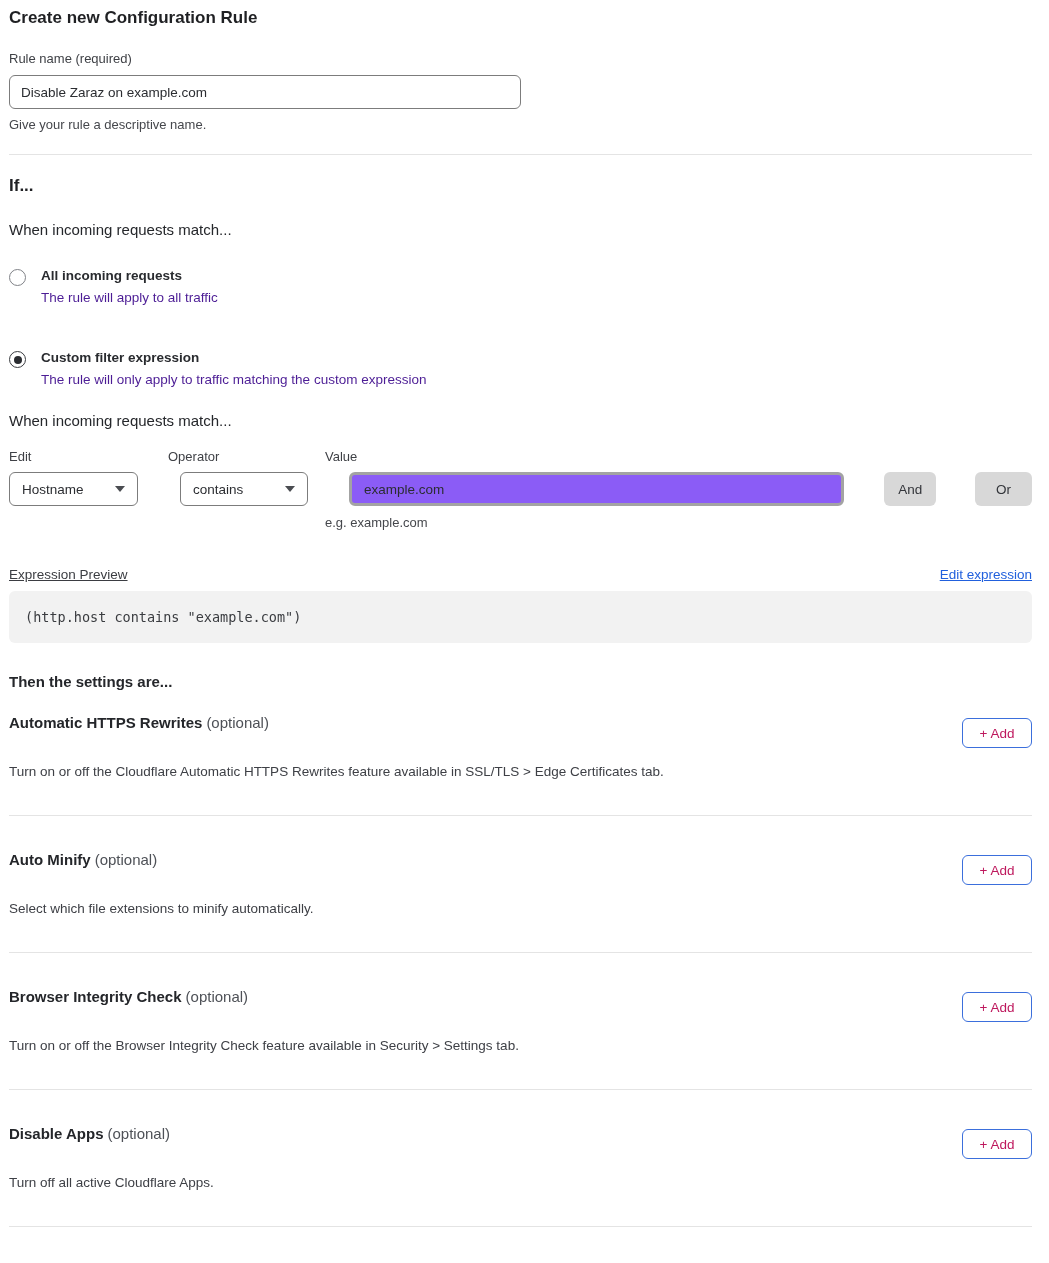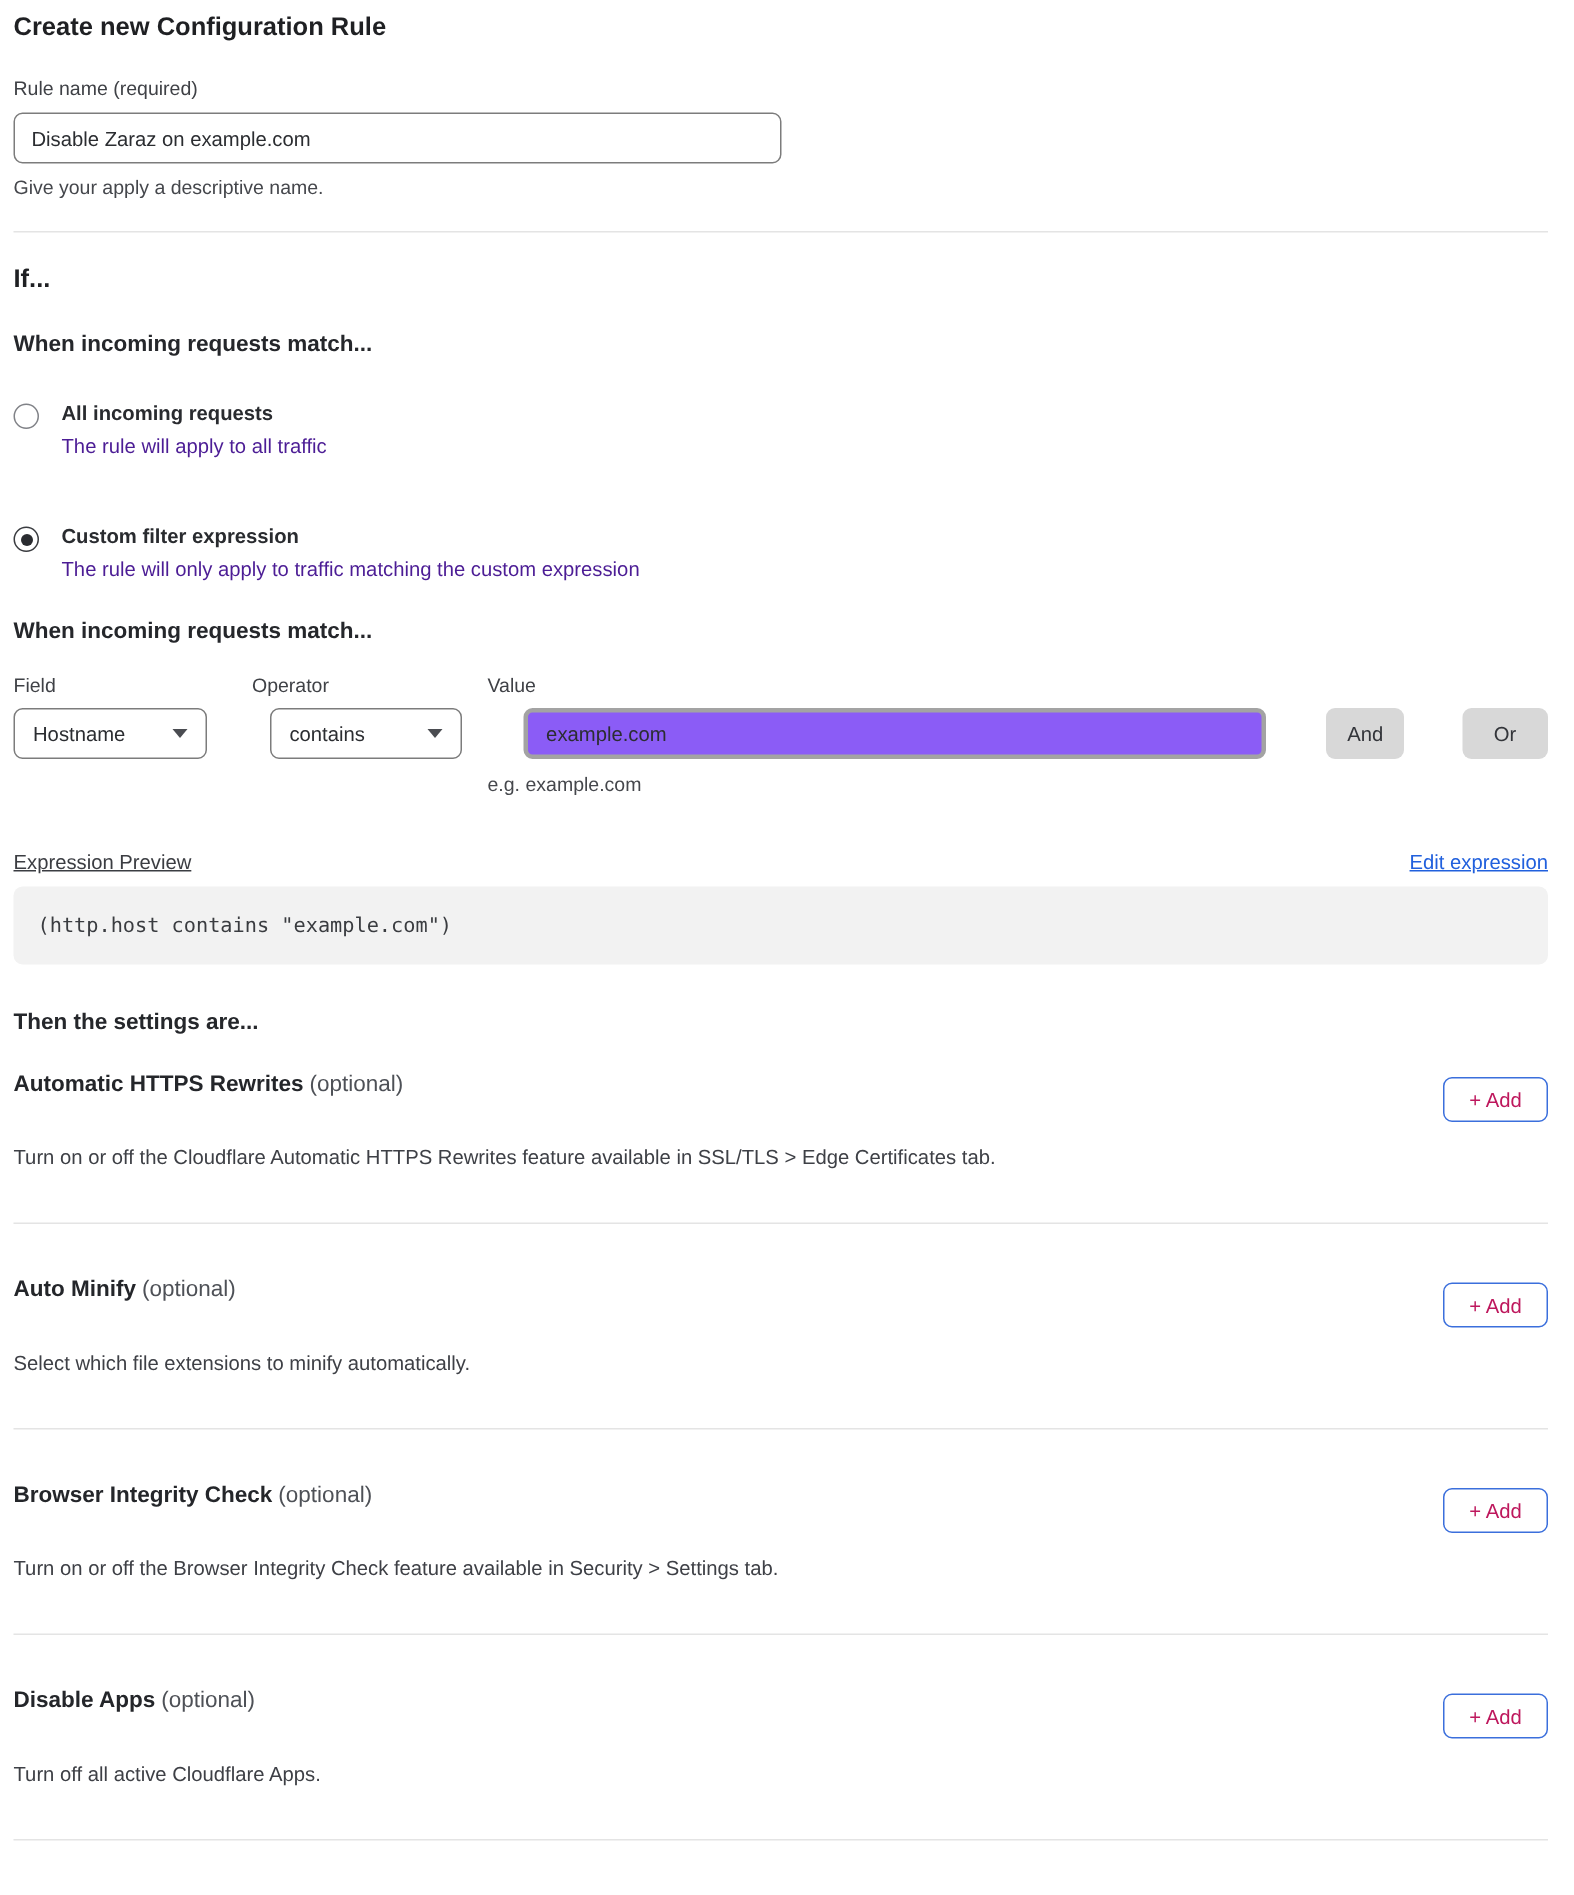--- a/index.html
+++ b/index.html
@@ -22,21 +22,21 @@
   }
   .h2 {
     font-size: 17px;
     font-weight: 700;
     color: #1f2023;
     margin: 0;
     padding-top: 21px;
   }
   .h3 {
     font-size: 15px;
-    font-weight: 700;
+    font-weight: 400;
     color: #25272b;
     margin: 0;
     padding-top: 25px;
   }
 
   
   .form-label {
     display: block;
     font-size: 13px;
     color: #3f4146;
@@ -250,21 +250,21 @@
 </style>
 </head>
 <body>
 
 <div class="page">
 
   <h1 class="h1">Create new Configuration Rule</h1>
 
   <label class="form-label">Rule name (required)</label>
   <input class="text-input" type="text" value="Disable Zaraz on example.com" style="">
-  <div class="helper">Give your apply a descriptive name.</div>
+  <div class="helper">Give your rule a descriptive name.</div>
 
   <hr class="divider">
 
   <h2 class="h2">If...</h2>
   <h3 class="h3">When incoming requests match...</h3>
 
   <div class="radio-row">
     <span class="radio-circle"></span>
     <div class="radio-text">
       <div class="radio-label">All incoming requests</div>
@@ -276,21 +276,21 @@
     <span class="radio-circle selected"></span>
     <div class="radio-text">
       <div class="radio-label">Custom filter expression</div>
       <div class="radio-desc">The rule will only apply to traffic matching the custom expression</div>
     </div>
   </div>
 
   <h3 class="h3">When incoming requests match...</h3>
 
   <div class="builder-labels">
-    <div class="col-field">Field</div>
+    <div class="col-field">Edit</div>
     <div class="col-operator">Operator</div>
     <div class="col-value">Value</div>
   </div>
 
   <div class="builder-row">
     <div class="select col-field">
       <span>Hostname</span>
       <span class="chevron-down"></span>
     </div>
     <div class="select col-operator">

